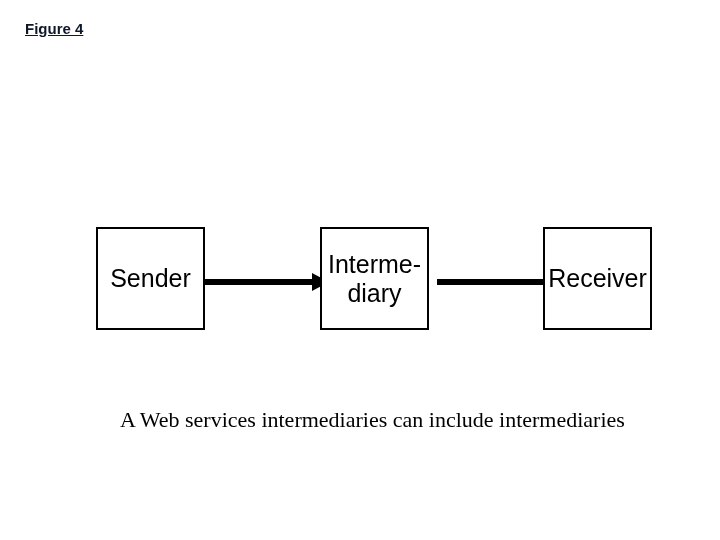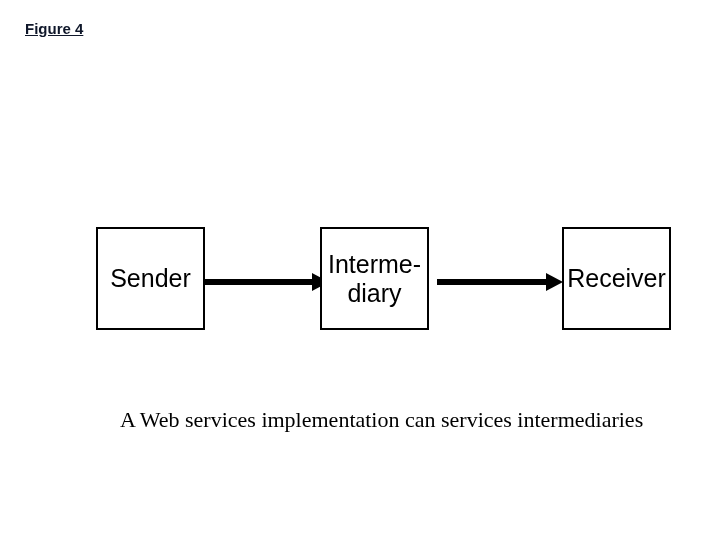--- a/index.html
+++ b/index.html
@@ -40,21 +40,21 @@
     text-align: center;
   }
   .node-box .node-label {
     font-size: 25px;
     line-height: 29px;
     color: #000000;
     white-space: pre-line;
   }
   .box-sender { left: 96px; }
   .box-intermediary { left: 320px; }
-  .box-receiver { left: 562px; }
+  .box-receiver { left: 543px; }
   .arrow-svg {
     position: absolute;
     top: 271px;
     height: 22px;
     display: block;
   }
   .arrow-1 { left: 205px; width: 124px; }
   .arrow-2 { left: 437px; width: 126px; }
   .caption {
     position: absolute;
@@ -91,16 +91,16 @@
   <svg class="arrow-svg arrow-2" viewBox="0 0 126 22" aria-hidden="true">
     <rect x="0" y="8" width="111" height="6" fill="#000000"></rect>
     <polygon points="109,2 126,11 109,20" fill="#000000"></polygon>
   </svg>
 
   <div class="node-box box-receiver">
     <span class="node-label">Receiver</span>
   </div>
 
   <div class="caption">
-    <div>A Web services implementation can services intermediaries</div>
+    <div>A Web services intermediaries can include intermediaries</div>
   </div>
 
 </div>
 
 </body></html>

